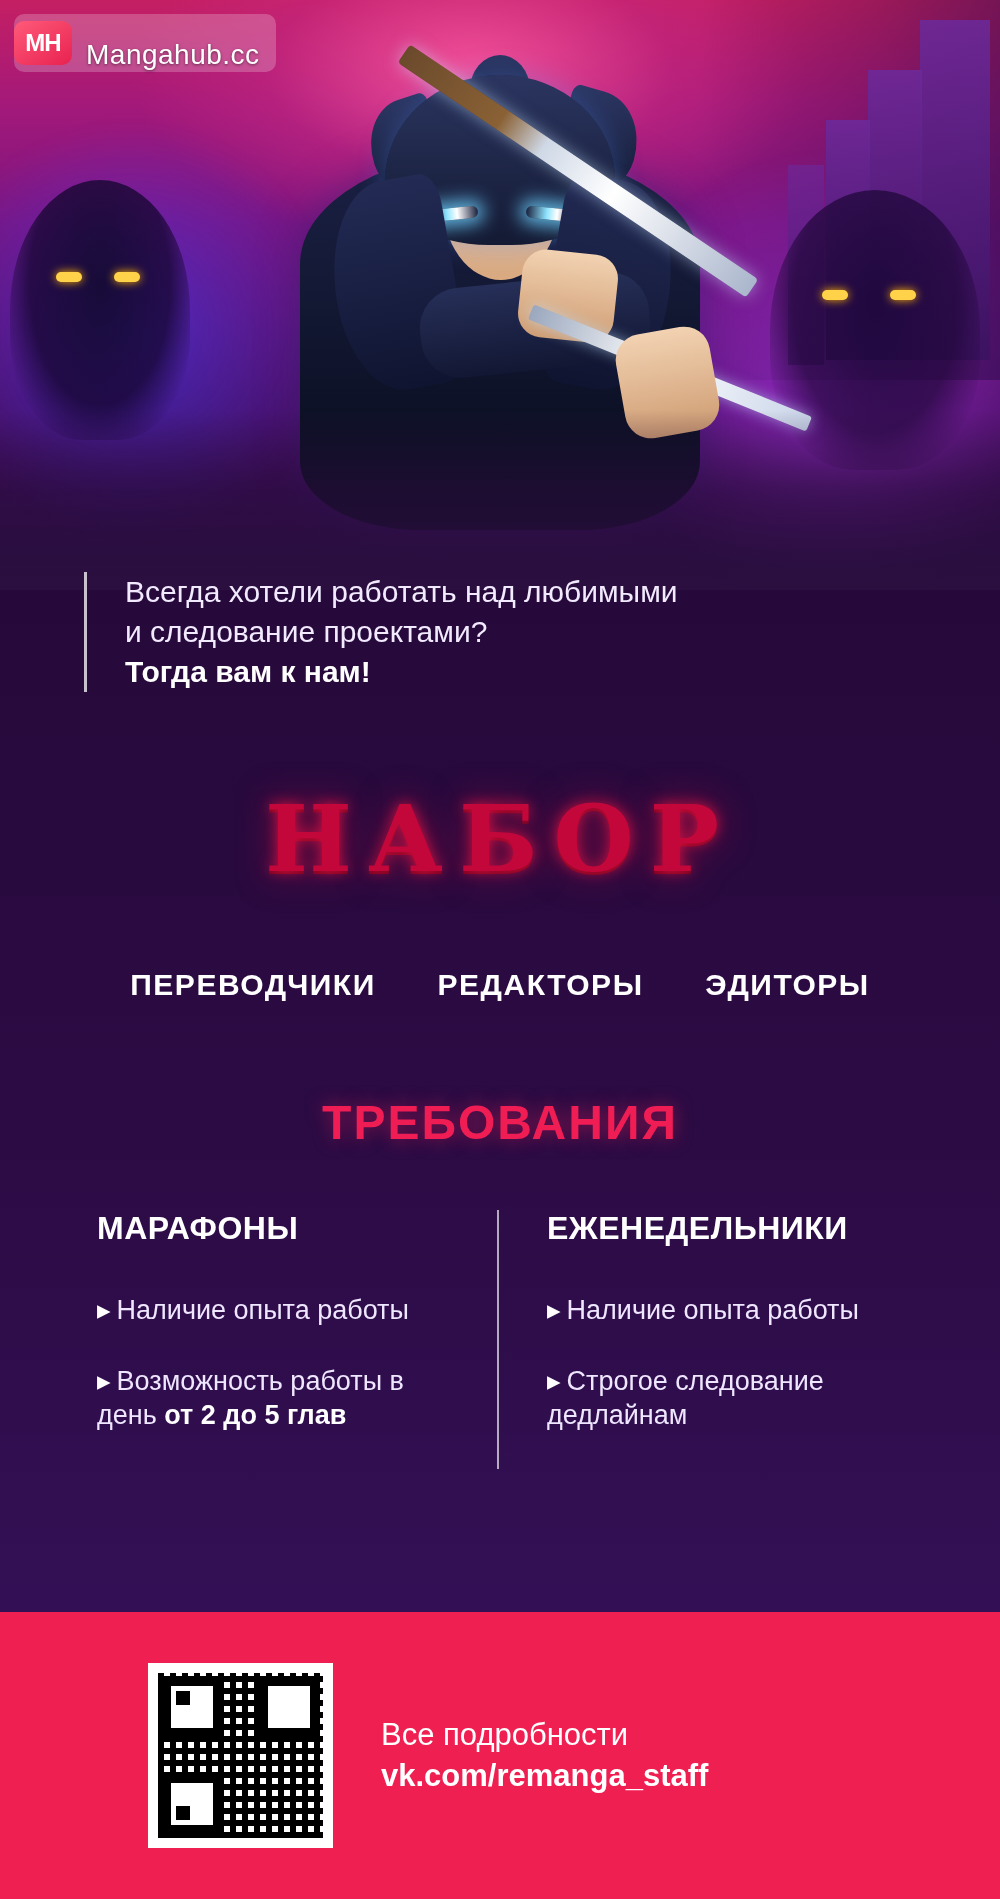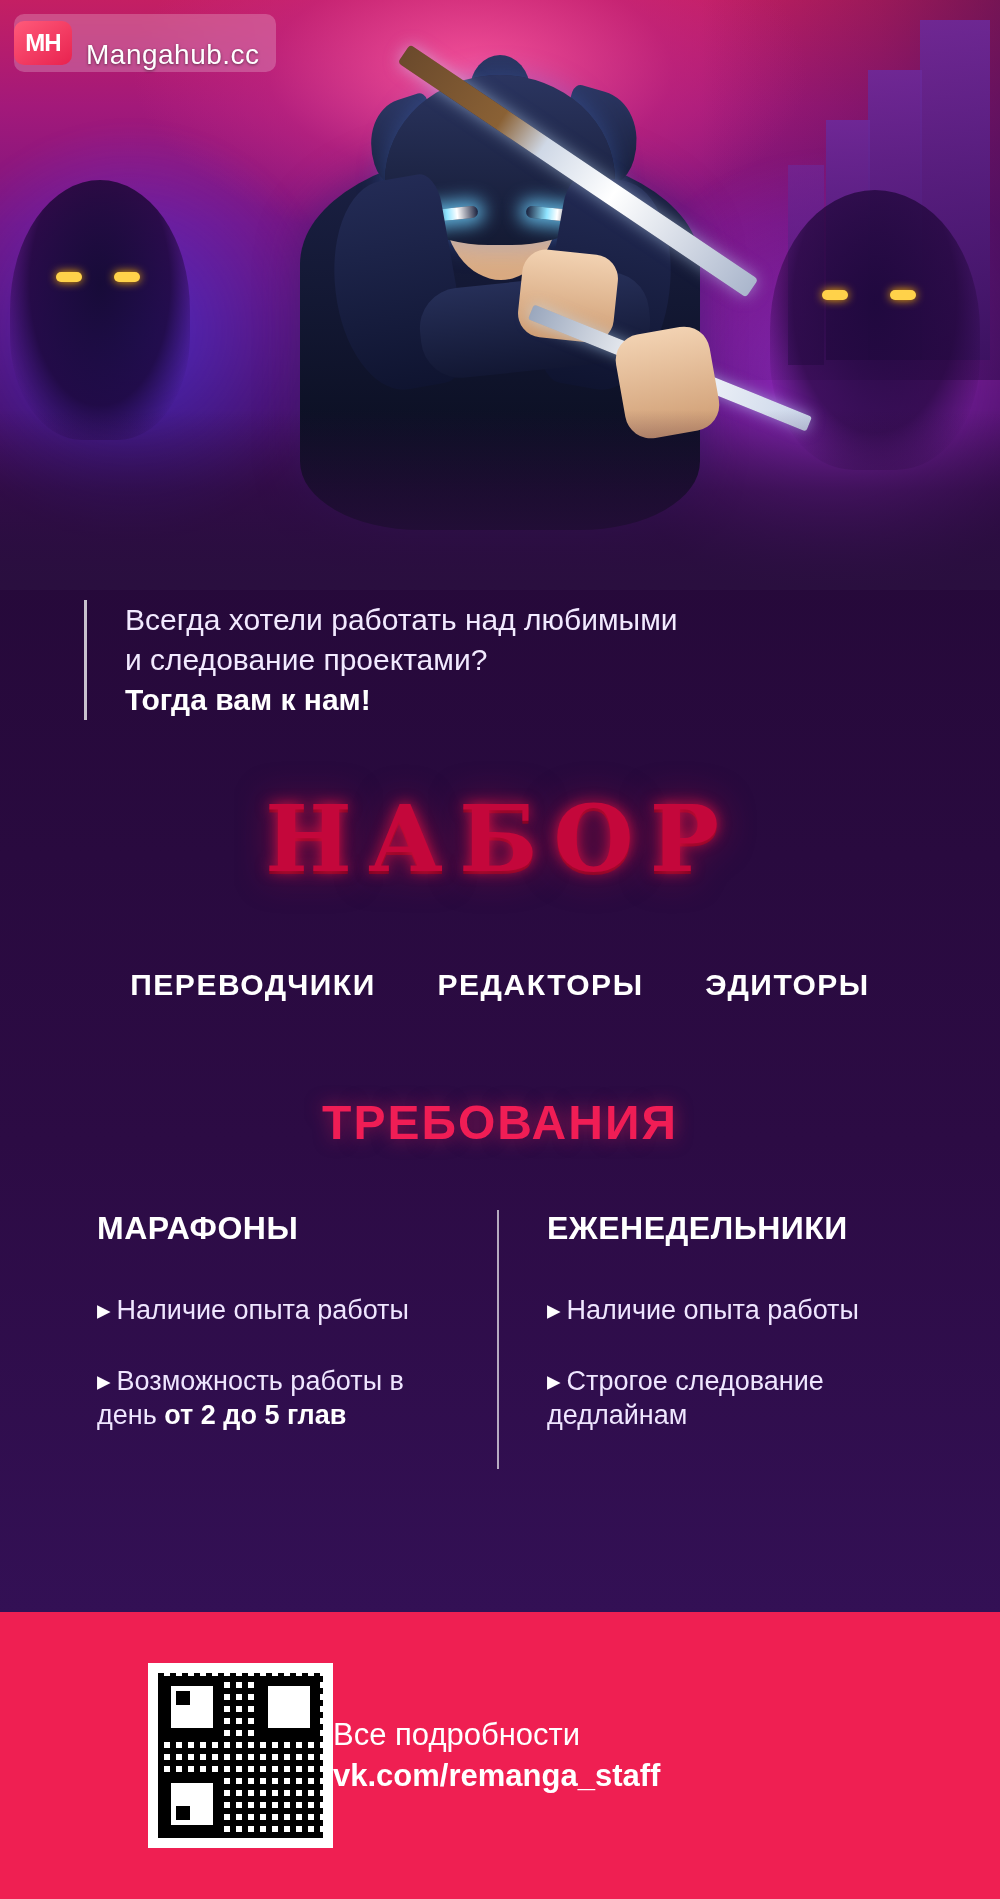--- a/index.html
+++ b/index.html
@@ -182,21 +182,21 @@
     font-size: 28px;
     color: #ffffff;
     text-shadow: 0 1px 3px rgba(0,0,0,.5);
     letter-spacing: .5px;
     margin-top: 24px;
   }
 
   
   .intro {
     position: absolute;
-    left: 84px; top: 600px;
+    left: 84px; top: 572px;
     width: 760px;
     padding-left: 38px;
     border-left: 3px solid rgba(255,255,255,.75);
   }
   .intro p {
     margin: 0;
     font-size: 30px;
     line-height: 1.33;
     color: #f2eaff;
   }
@@ -304,20 +304,21 @@
     background: #fff;
     box-shadow: inset 0 0 0 8px #fff, inset 0 0 0 100px transparent;
   }
   .qr-inner::before { left: 4px; top: 4px; }
   .qr-inner::after { right: 4px; top: 4px; }
   .qr-eye3 { left: 4px; bottom: 4px; }
   .qr-eye-dot {
     position: absolute; width: 14px; height: 14px; background: #000;
   }
   .footer-text {
+    margin-left: 48px;
     color: #ffffff;
   }
   .footer-text .l1 { font-size: 31px; line-height: 1.3; }
   .footer-text .l2 { font-size: 31px; font-weight: bold; line-height: 1.3; }
 </style>
 </head>
 <body>
 
 <div class="poster">
 

